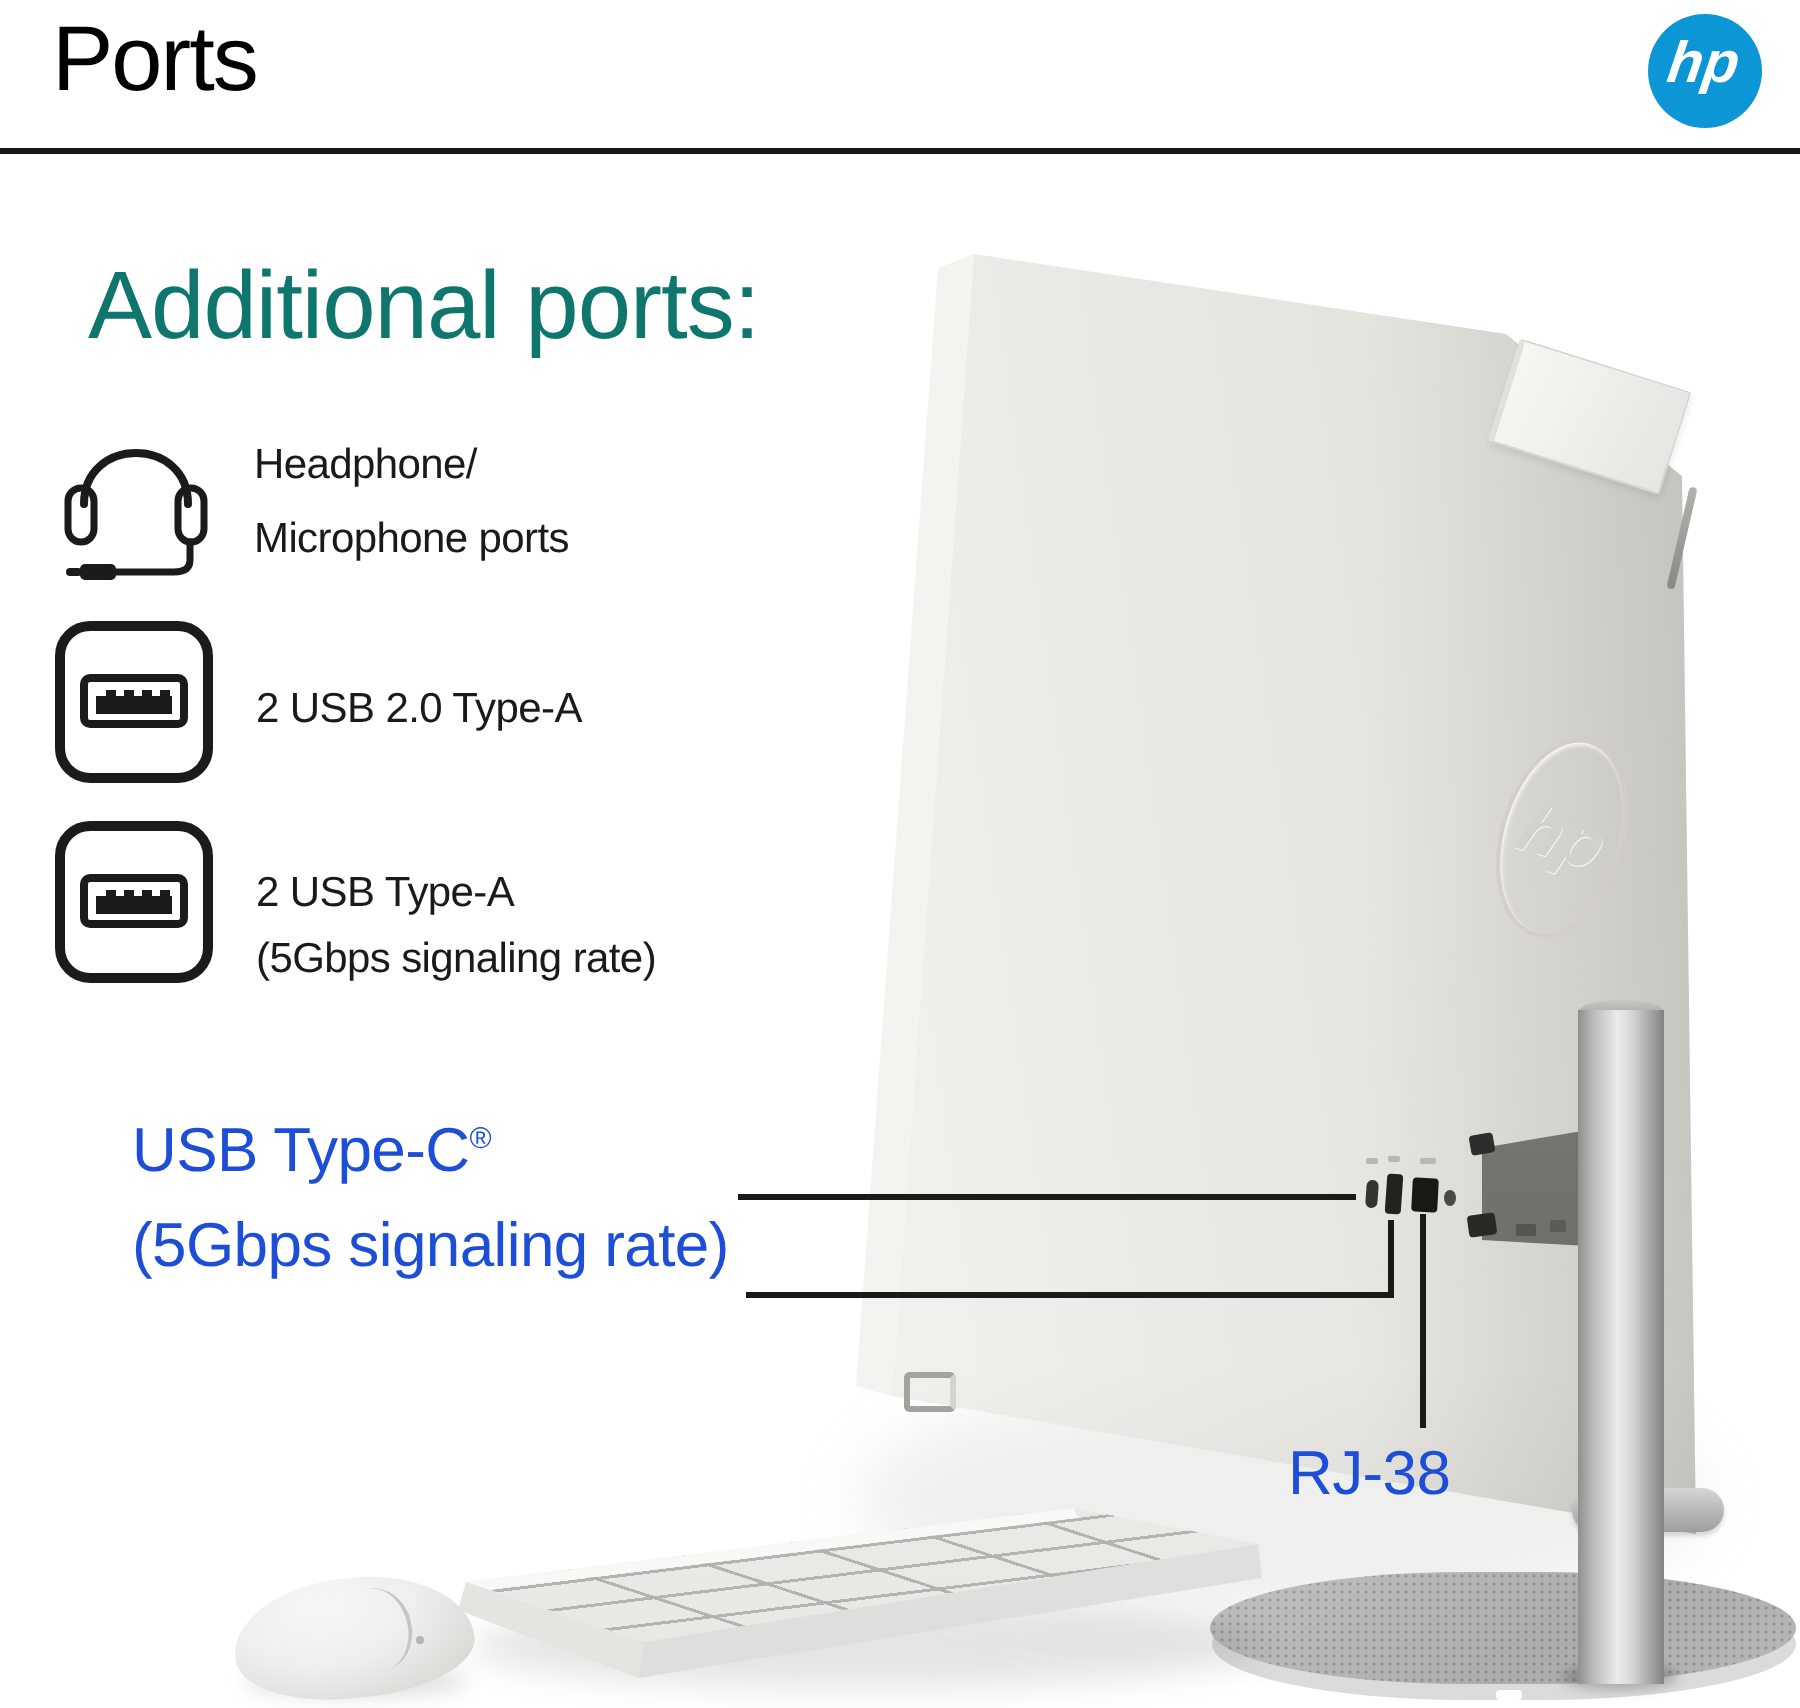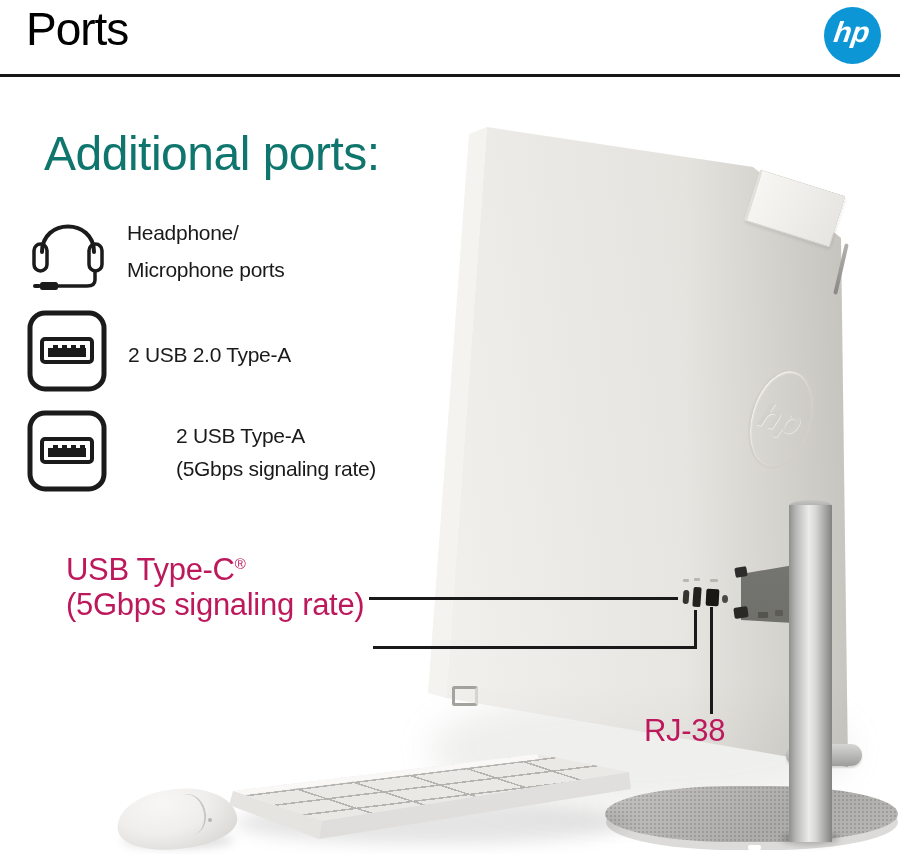--- a/index.html
+++ b/index.html
@@ -16,21 +16,21 @@
                 transform:translate(-1px,-3px) skewX(-8deg);}
   .divider{left:0;top:74px;width:900px;height:3px;background:#161616;}
 
   
   .section-heading{left:44px;top:126px;font-size:48px;letter-spacing:-0.5px;color:#0f766e;}
   .row-text{font-size:21px;line-height:37px;letter-spacing:-0.3px;color:#1a1a1a;}
   .row-text.tight{line-height:33px;}
   .icon-svg{stroke:#1b1b1b;fill:none;stroke-linecap:round;stroke-linejoin:round;}
 
   
-  .callout{font-size:31px;line-height:35px;letter-spacing:-0.3px;color:#be185d;}
+  .callout{font-size:31px;line-height:48px;letter-spacing:-0.3px;color:#1d4ed8;}
   .callout sup{font-size:15px;}
   .cline{background:#1a1a1a;}
 
   
   .panel-side{clip-path:polygon(487px 127px,469px 134px,428px 693px,446px 698px);background:#f4f3f0;}
   .panel{clip-path:polygon(487px 127px,753px 167px,841px 238px,848px 767px,446px 698px);
          background:linear-gradient(82deg,#f4f3f0 40%,#ebe9e5 62%,#e3e1dc 82%,#dad8d3 96%);}
   .panel-shade{clip-path:polygon(487px 127px,753px 167px,841px 238px,848px 767px,446px 698px);
          background:
            linear-gradient(to right, rgba(0,0,0,0) 76%, rgba(90,88,82,0.10) 86%, rgba(90,88,82,0.18) 94%),
@@ -144,21 +144,21 @@
 
   <svg class="abs icon-svg" style="left:27px;top:410px;" width="80" height="82" viewBox="0 0 80 82">
     <rect x="3" y="3" width="74" height="76" rx="15" stroke-width="5"></rect>
     <rect x="15" y="29" width="50" height="23" rx="3" stroke-width="4"></rect>
     <rect x="21" y="38" width="38" height="9" fill="#1b1b1b" stroke="none"></rect>
     <rect x="26" y="35" width="5" height="4" fill="#1b1b1b" stroke="none"></rect>
     <rect x="35" y="35" width="5" height="4" fill="#1b1b1b" stroke="none"></rect>
     <rect x="44" y="35" width="5" height="4" fill="#1b1b1b" stroke="none"></rect>
     <rect x="53" y="35" width="5" height="4" fill="#1b1b1b" stroke="none"></rect>
   </svg>
-  <div class="abs row-text tight" style="left:128px;top:419px;margin-left:48px;">
+  <div class="abs row-text tight" style="left:128px;top:430px;">
     <div>2 USB Type-A</div>
     <div>(5Gbps signaling rate)</div>
   </div>
 
   <div class="abs wash-under-panel"></div>
 
   <div class="full panel-side"></div>
   <div class="full panel"></div>
   <div class="full panel-shade"></div>
   <div class="abs webcam"></div>

